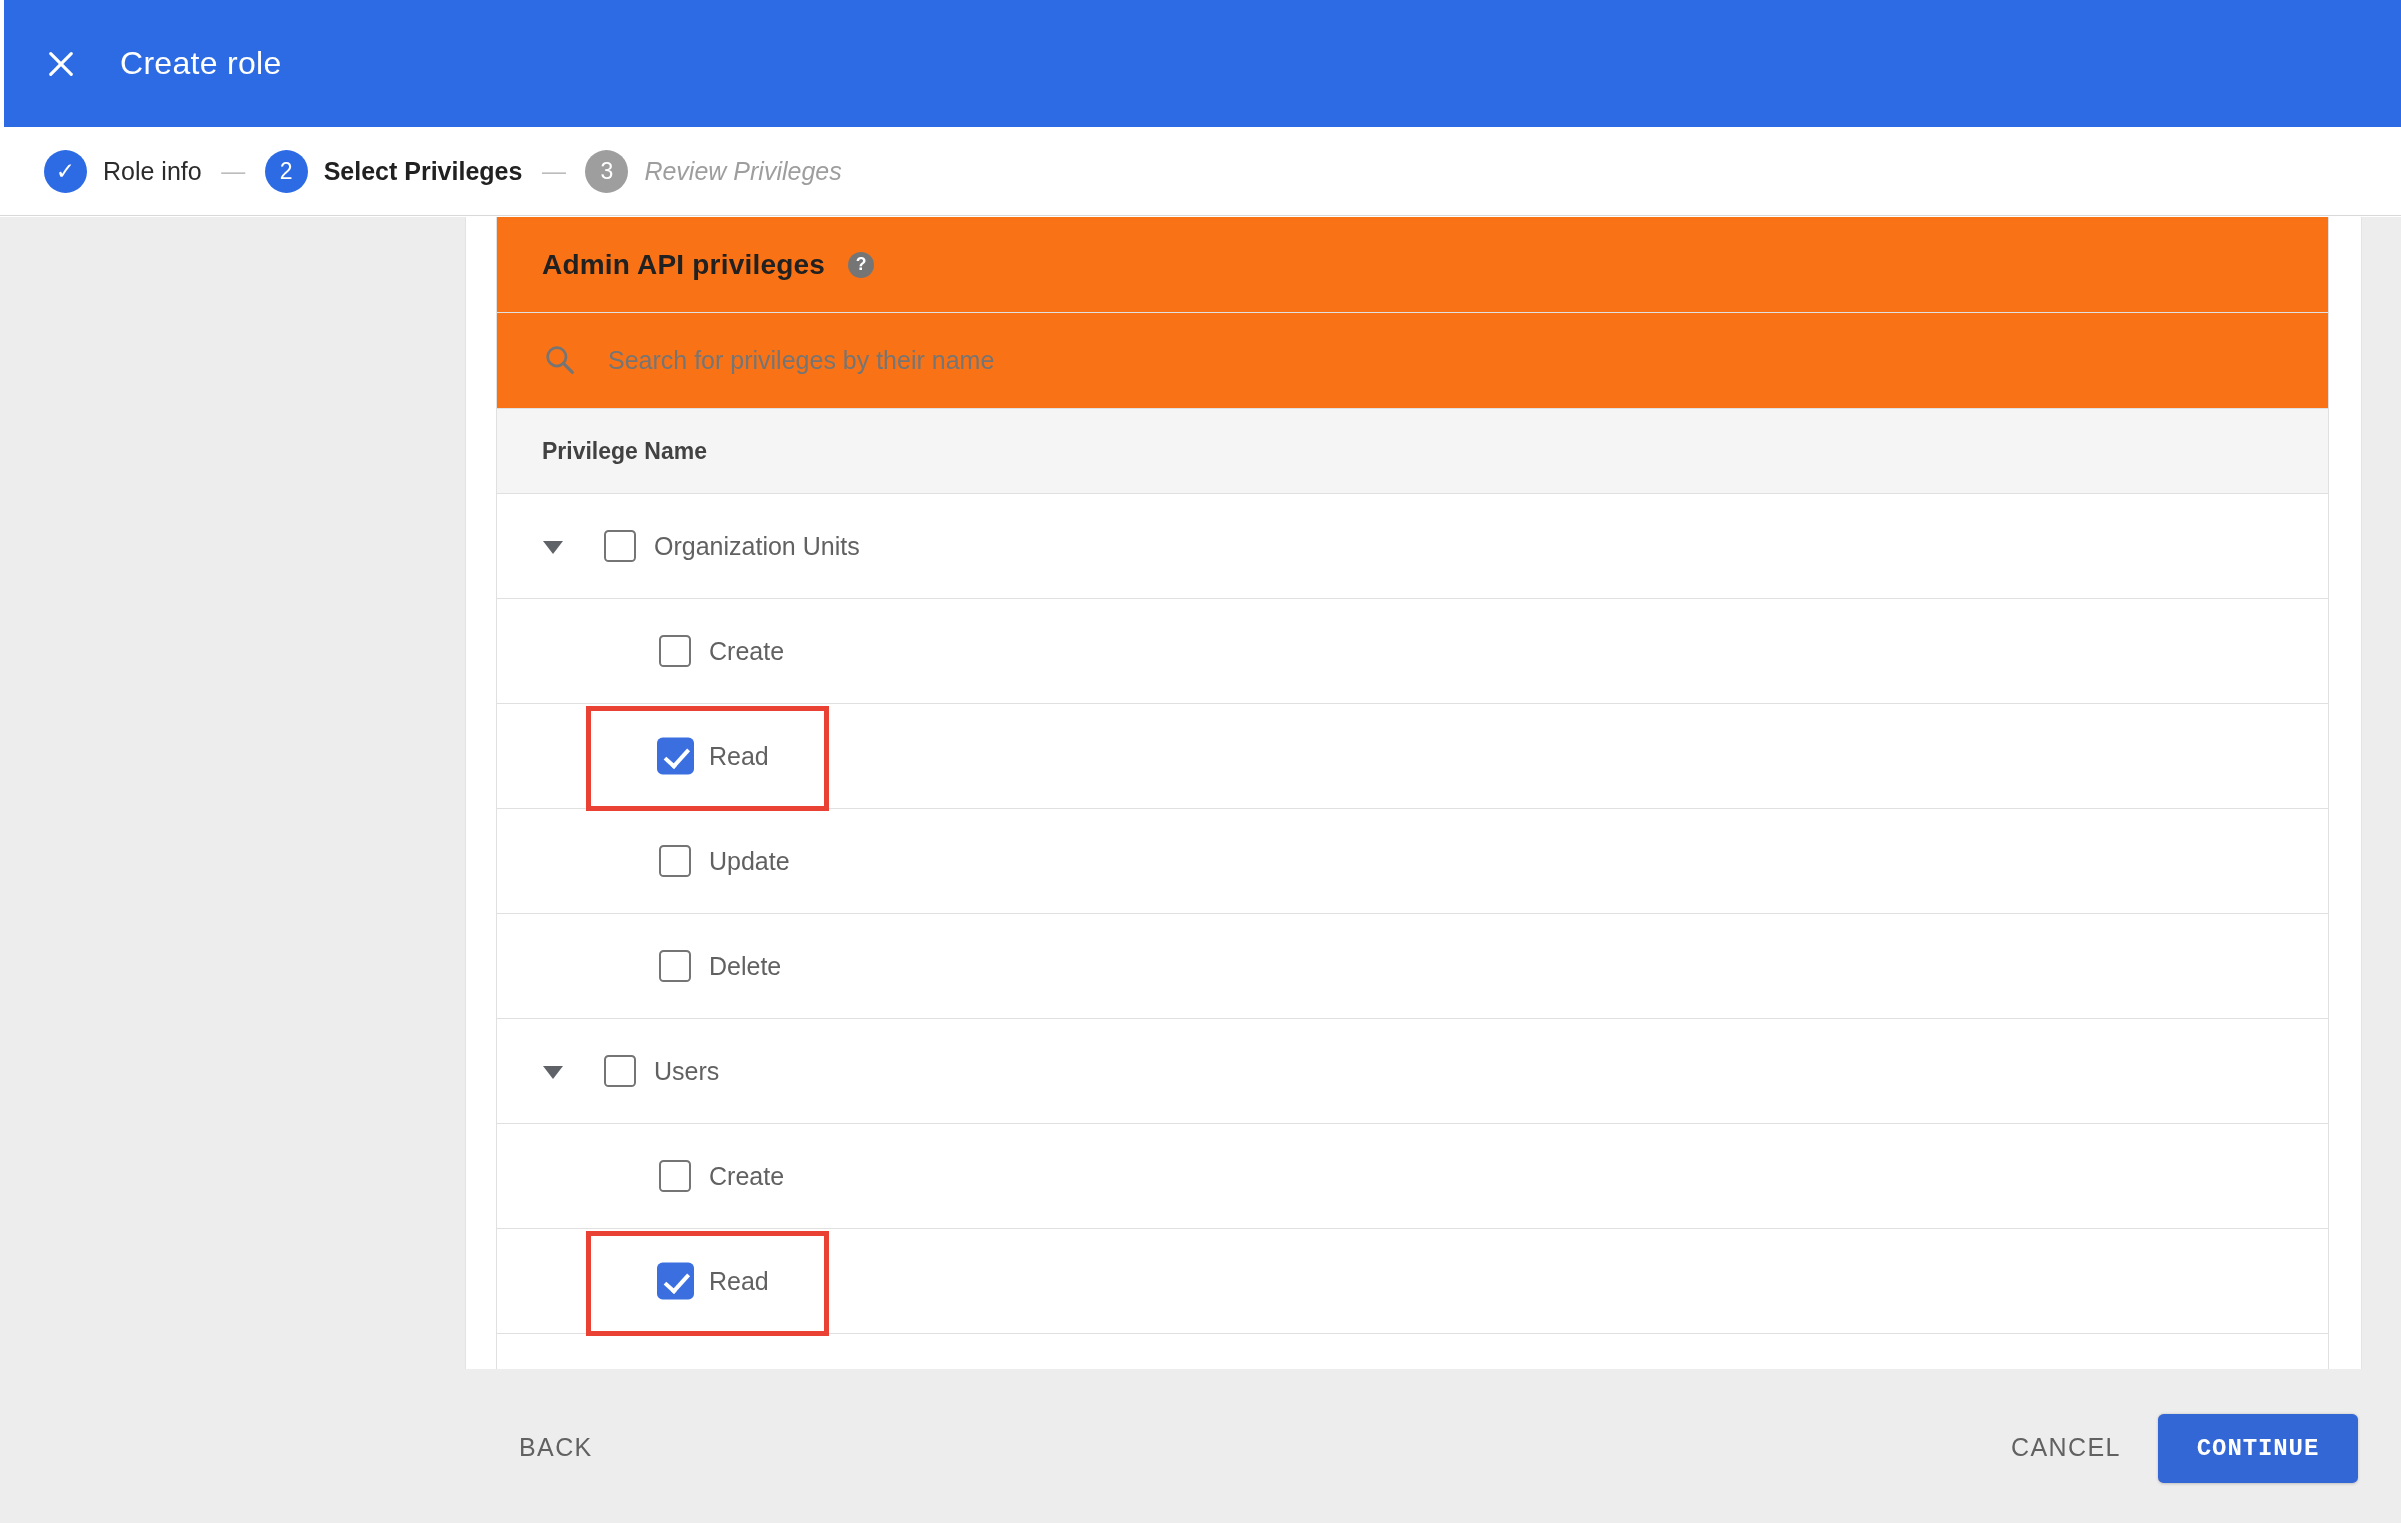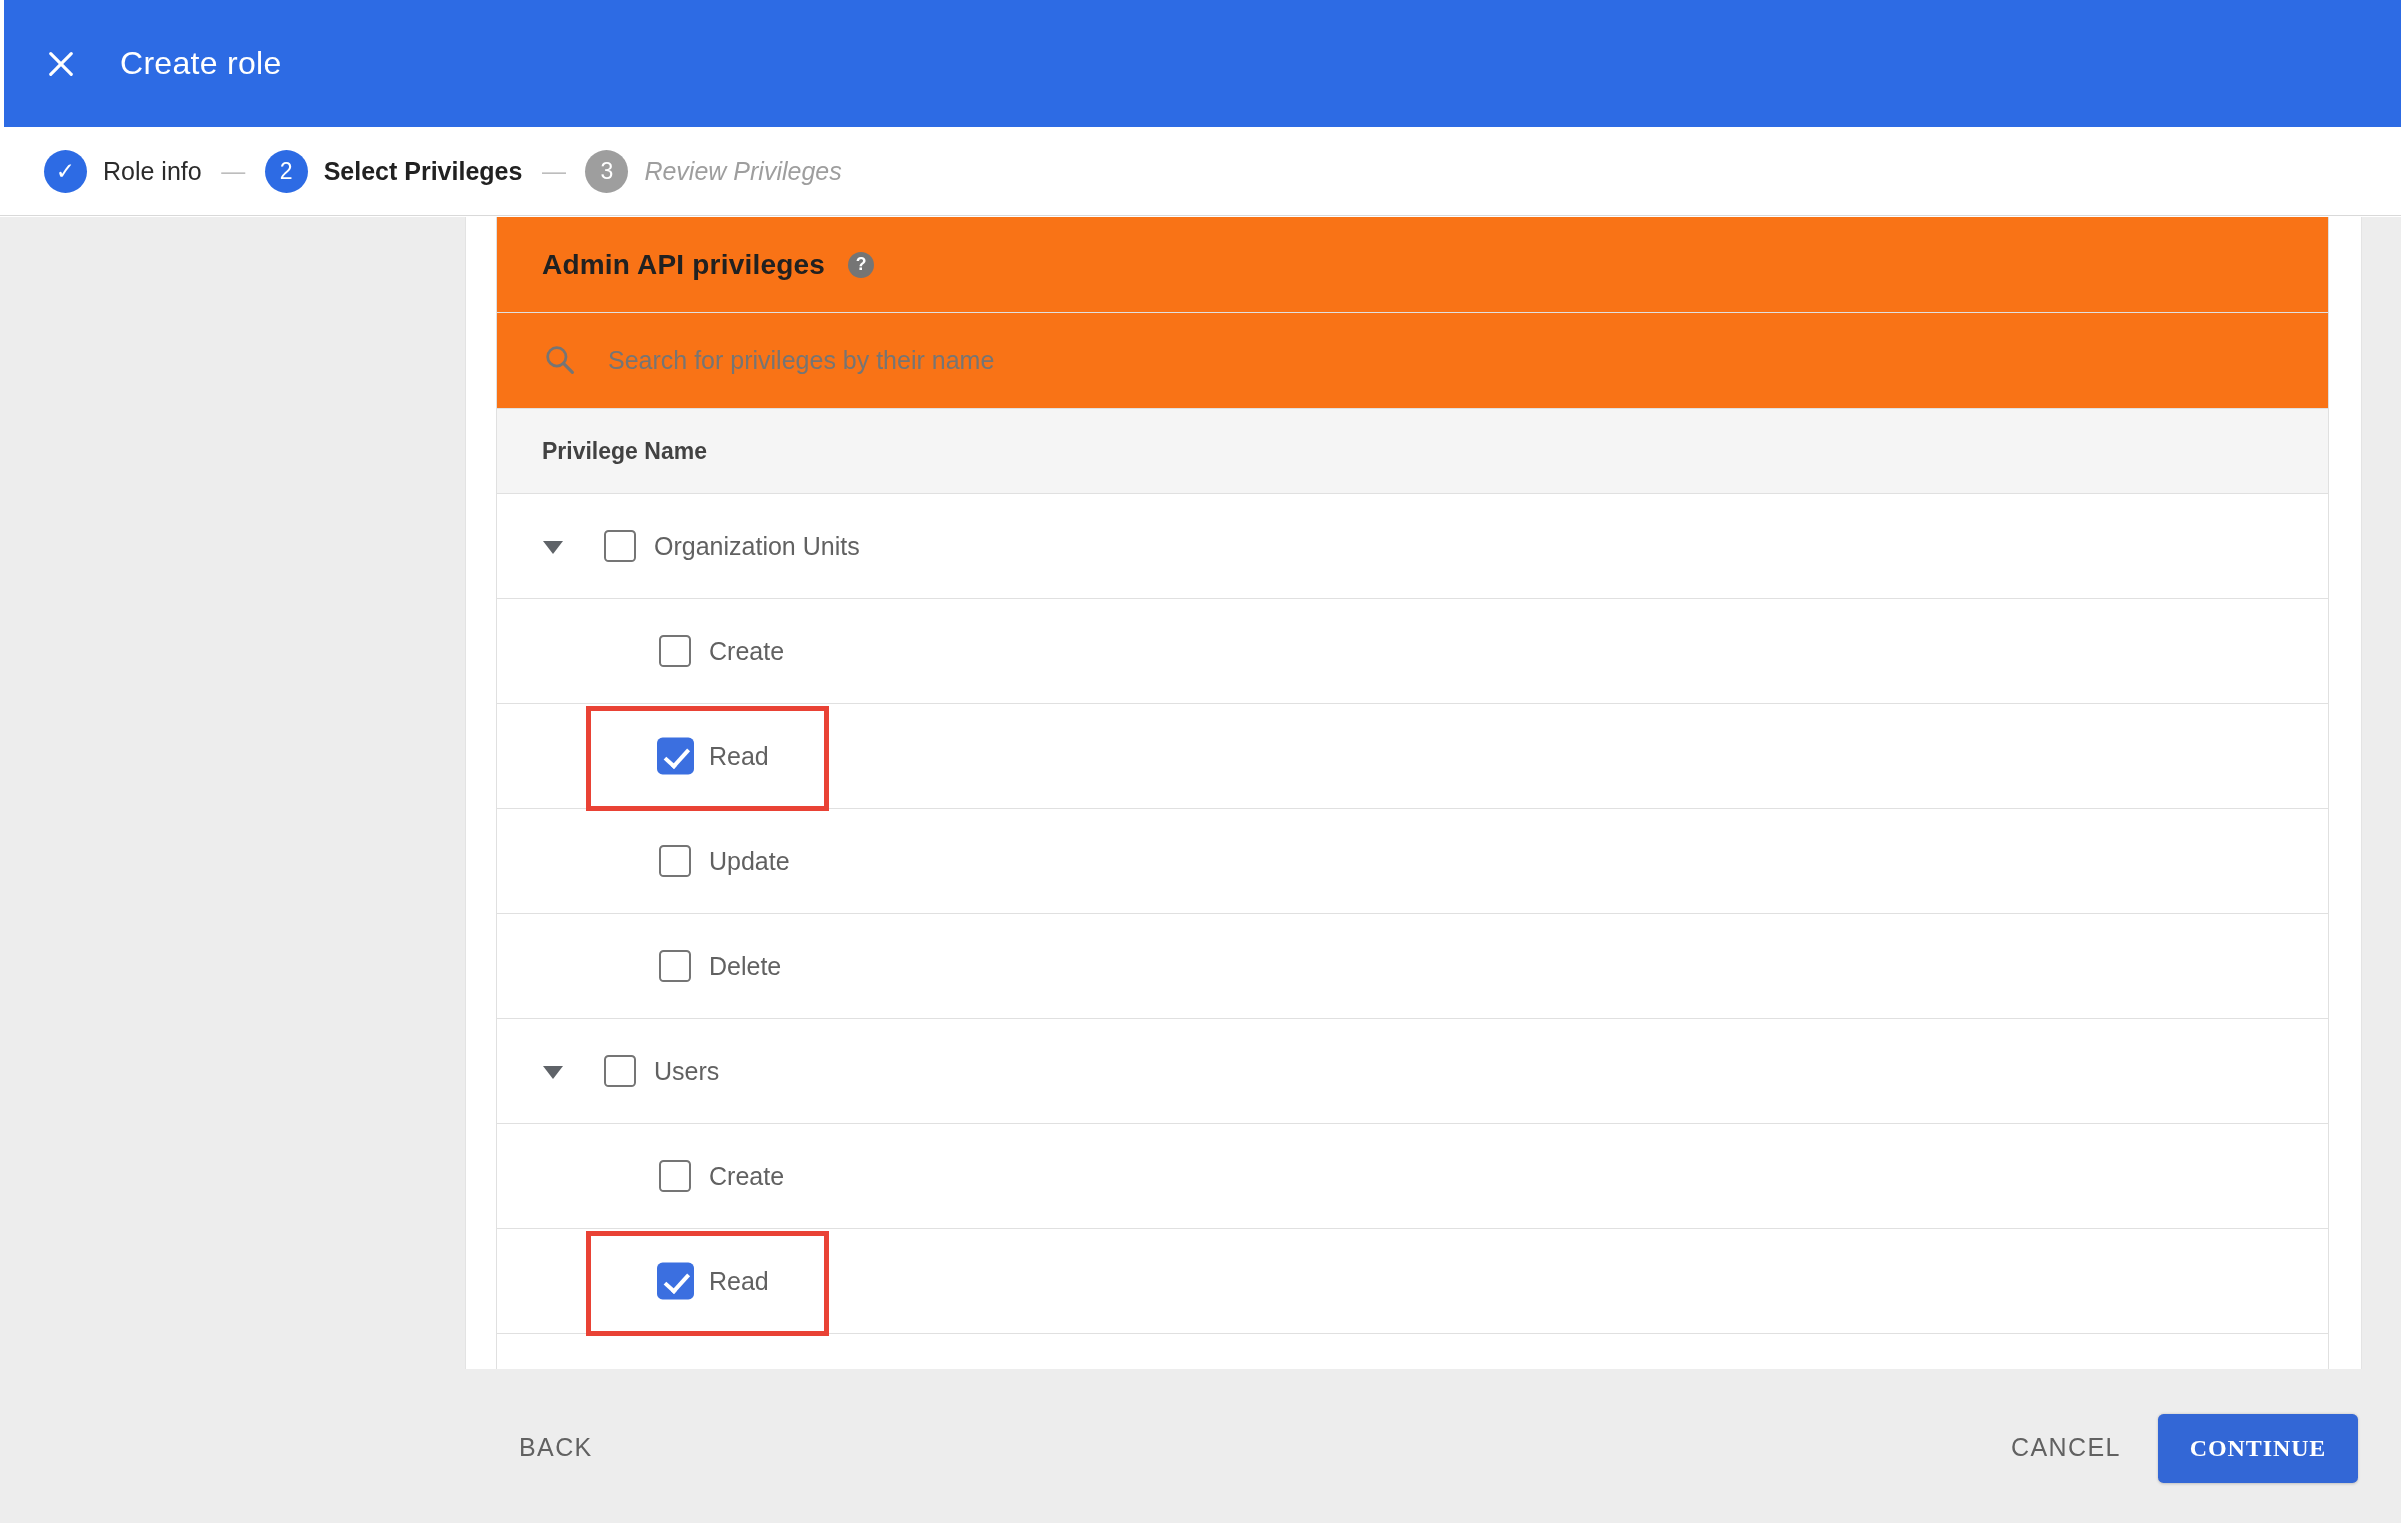--- a/index.html
+++ b/index.html
@@ -133,21 +133,21 @@
   }
   .cancel-btn {
     position: absolute; left: 2011px; top: 50%; transform: translateY(-50%);
     font-size: 25px; color: #616161; letter-spacing: 1.4px; cursor: pointer;
     background: none; border: none; font-family: "Liberation Sans", sans-serif;
   }
   .continue-btn {
     position: absolute; left: 2158px; top: 45px; width: 200px; height: 69px;
     background: var(--continue-blue, #3367d6); color: #ffffff;
     border: none; border-radius: 5.6px; cursor: pointer;
-    font-family: Liberation Serif, serif;
+    font-family: Liberation Mono, monospace;
     font-size: 24px; font-weight: bold; letter-spacing: 0.9px;
     display: flex; align-items: center; justify-content: center;
     box-shadow: 0 0.9px 2.8px rgba(0,0,0,0.2);
   }
 </style>
 </head>
 <body>
 
 <header class="appbar">
   <button class="close-btn" aria-label="Close">

